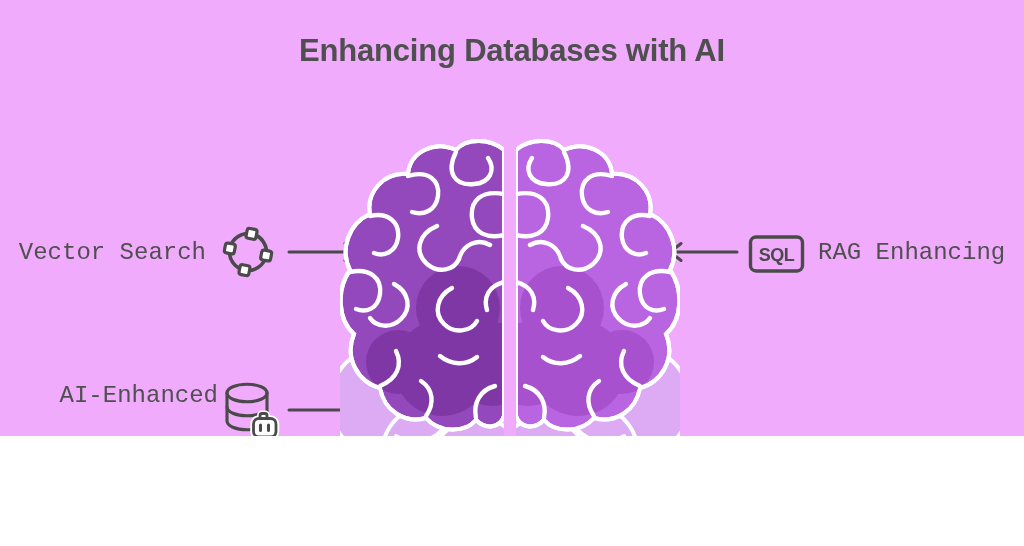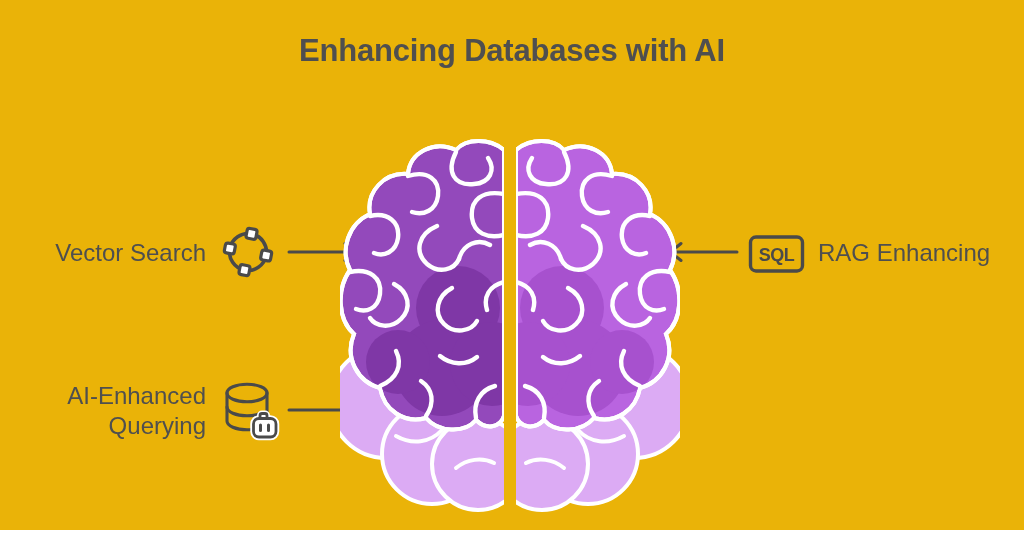--- a/index.html
+++ b/index.html
@@ -1,30 +1,30 @@
 <!DOCTYPE html>
 <html><head>
 <meta charset="utf-8">
 <style>
   html, body { margin:0; padding:0; background:#ffffff; }
   .canvas {
-    position:relative; width:1024px; height:530px; background:#eab308;
+    position:relative; width:1024px; height:436px; background:#f0abfc;
     font-family:"Liberation Sans", sans-serif; overflow:hidden;
   }
   .title {
     position:absolute; top:34px; left:0; width:1024px; text-align:center;
     font-size:31px; line-height:34px; font-weight:bold; color:#4f4f4f;
     letter-spacing:-0.2px; margin:0;
   }
   .callout-label {
-    position:absolute; font-size:24px; color:#4f4f4f; line-height:30px;
+    position:absolute; font-size:24px; color:#4f4f4f; line-height:30px;font-family:Liberation Mono, monospace;
   }
   #vector-label { top:238px; left:18px; width:188px; text-align:right; }
   #rag-label    { top:238px; left:818px; width:200px; text-align:left; }
-  #query-label  { top:381px; left:18px; width:188px; text-align:right; }
+  #query-label  { top:381px; left:30px; width:188px; text-align:right; }
   .abs { position:absolute; }
   
   .hemi-left  { fill:#9349bb; stroke:#ffffff; stroke-width:4; }
   .hemi-right { fill:#b964e0; stroke:#ffffff; stroke-width:4; }
   .hemi-outline { fill:none; stroke:#ffffff; stroke-width:4; }
   .shade-left  { fill:#7f37a6; }
   .shade-right { fill:#a751ce; }
   .sql-text {
     font-family:"Liberation Sans", sans-serif; font-weight:bold;
     font-size:18px; letter-spacing:-0.5px; fill:#4a4a4a;
@@ -65,21 +65,20 @@
 
   <svg class="abs" style="left:748px; top:234px;" width="58" height="40" viewBox="0 0 58 40">
     <rect x="2.5" y="3" width="52" height="34" rx="5.5" fill="none" stroke="#4a4a4a" stroke-width="3.4"></rect>
     <text x="28.5" y="27" text-anchor="middle" class="sql-text">SQL</text>
   </svg>
 
   <div class="callout-label" id="rag-label">RAG Enhancing</div>
 
   <div class="callout-label" id="query-label">
     <span style="display:block;">AI-Enhanced</span>
-    <span style="display:block;">Querying</span>
   </div>
 
   <svg class="abs" style="left:222px; top:380px;" width="58" height="64" viewBox="0 0 58 64">
     <g stroke="#4a4a4a" stroke-width="3.1" fill="none" stroke-linecap="round">
       <ellipse cx="25" cy="13" rx="20" ry="8.8"></ellipse>
       <path d="M5 13 v28 c0 4.9 8.9 8.8 20 8.8 c1.6 0 3.1 -0.08 4.6 -0.24"></path>
       <path d="M45 13 v19"></path>
       <path d="M5 27 c0 4.9 8.9 8.8 20 8.8 c5 0 9.6 -0.8 13.1 -2.1"></path>
     </g>
 

